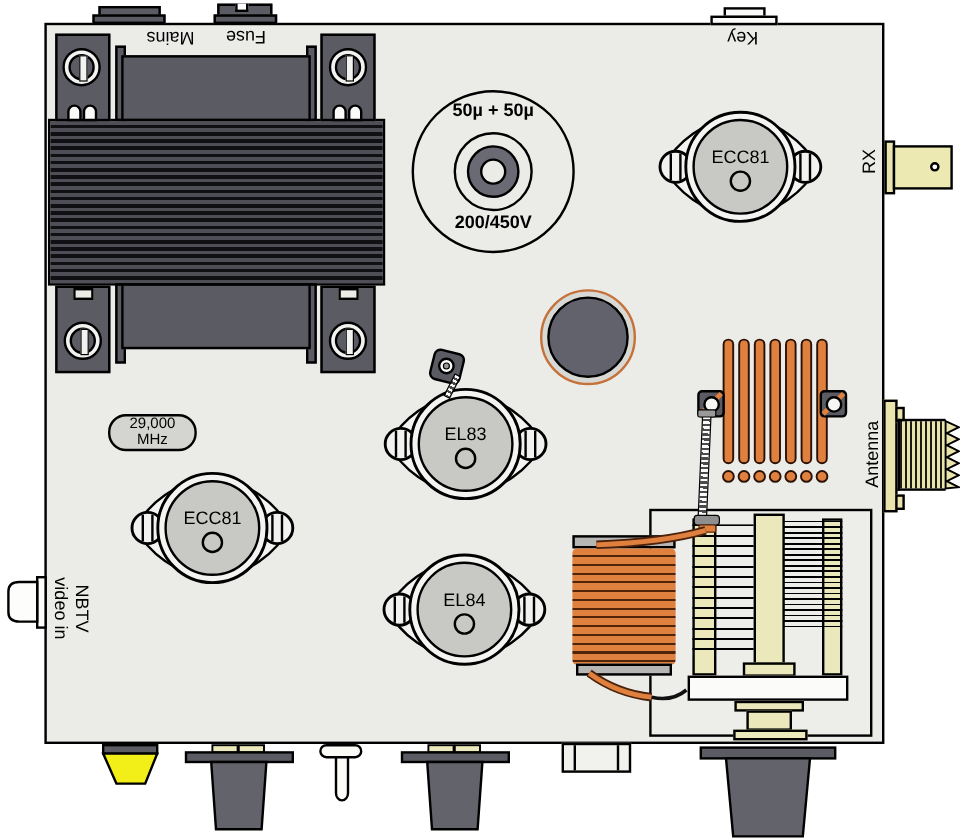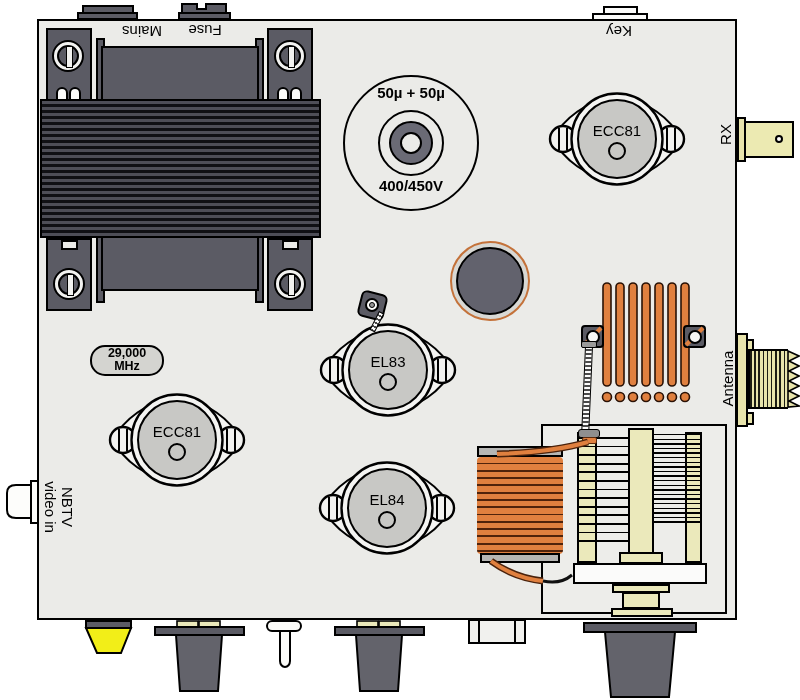--- a/index.html
+++ b/index.html
@@ -73,28 +73,28 @@
     <div class="screw" style="left:53px;top:268px;"></div>
     <div class="screw" style="left:274px;top:268px;"></div>
   </div>
 
   <div>
     <div class="p light circ" style="left:343px;top:75px;width:136px;height:136px;"></div>
     <div class="p light circ" style="left:378px;top:110px;width:66px;height:66px;"></div>
     <div class="p circ" style="left:389px;top:121px;width:44px;height:44px;background:#6a6a75;"></div>
     <div class="p light circ" style="left:400px;top:132px;width:22px;height:22px;"></div>
     <div class="lbl bold" style="left:341px;top:84px;width:140px;">50µ + 50µ</div>
-    <div class="lbl bold" style="left:341px;top:177px;width:140px;">400/450V</div>
+    <div class="lbl bold" style="left:341px;top:177px;width:140px;">200/450V</div>
   </div>
 
   <div class="circ" style="position:absolute;left:450px;top:241px;width:80px;height:80px;background:#d8d8d4;border:2px solid #c4723a;"></div>
   <div class="p circ" style="left:456px;top:247px;width:68px;height:68px;background:#62626d;"></div>
 
   <div class="p" style="left:90px;top:345px;width:74px;height:31px;border-radius:15px;background:#d4d4d0;"></div>
-  <div style="position:absolute;left:90px;top:347px;width:74px;text-align:center;font-size:12.5px;font-weight:bold;line-height:13px;">
+  <div style="position:absolute;left:90px;top:347px;width:74px;text-align:center;font-size:12.5px;font-weight:normal;line-height:13px;">
     <div>29,000</div>
     <div>MHz</div>
   </div>
 
   <div class="p" style="left:541px;top:424px;width:186px;height:190px;background:#ededea;"></div>
 
   <div>
     <div class="p" style="left:477px;top:446px;width:86px;height:11px;background:#b6b6b4;"></div>
     <div class="ribs" style="position:absolute;left:477px;top:457px;width:86px;height:97px;border-radius:4px;"></div>
     <div class="p" style="left:480px;top:553px;width:80px;height:10px;background:#b6b6b4;"></div>

